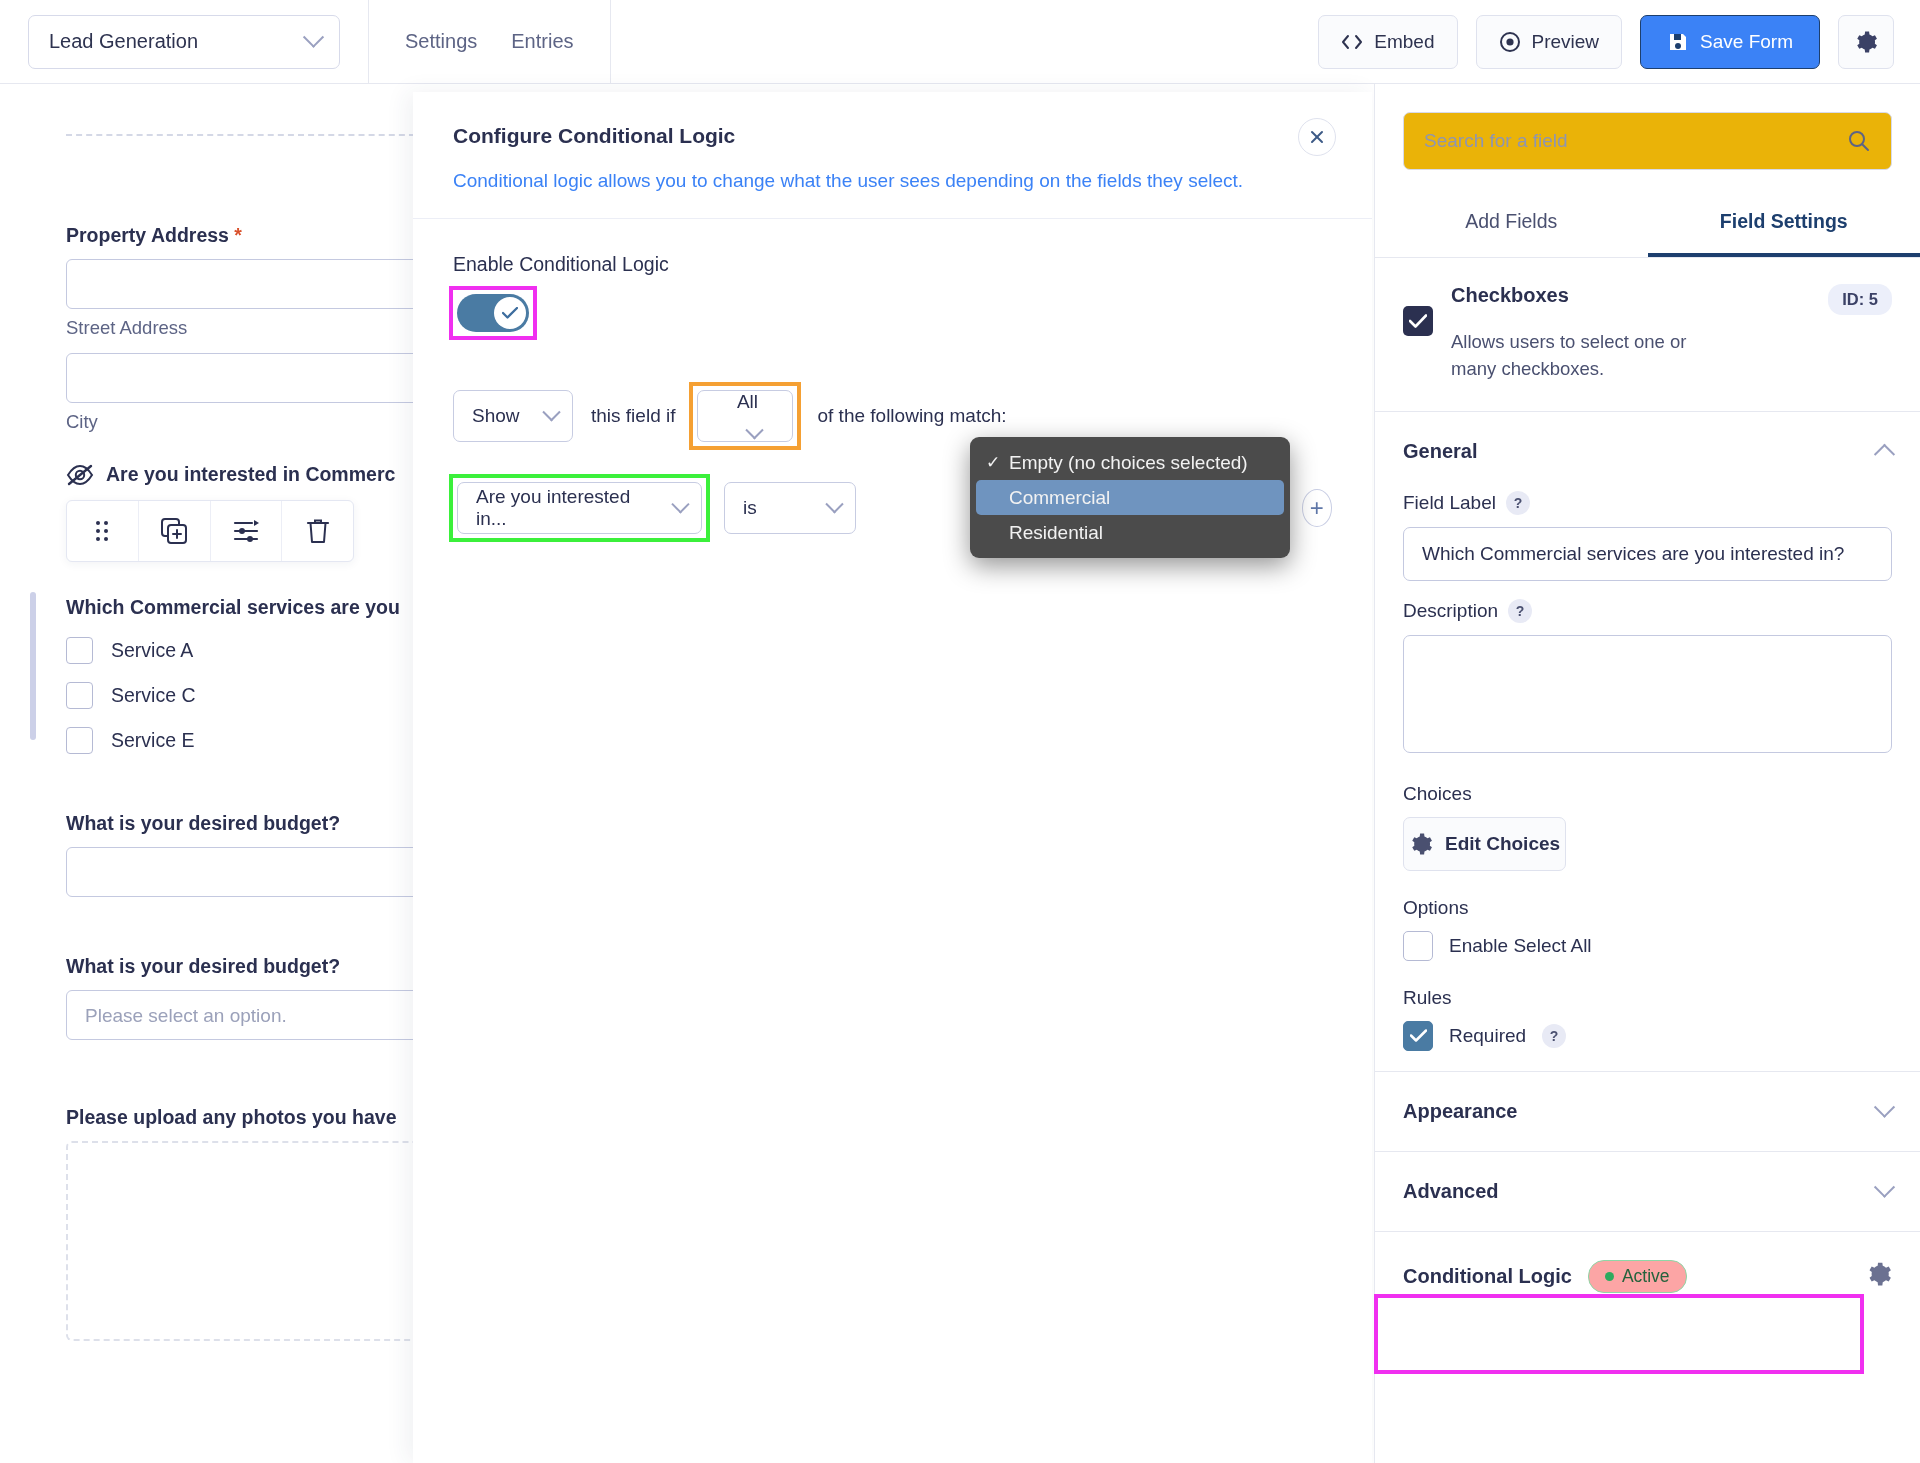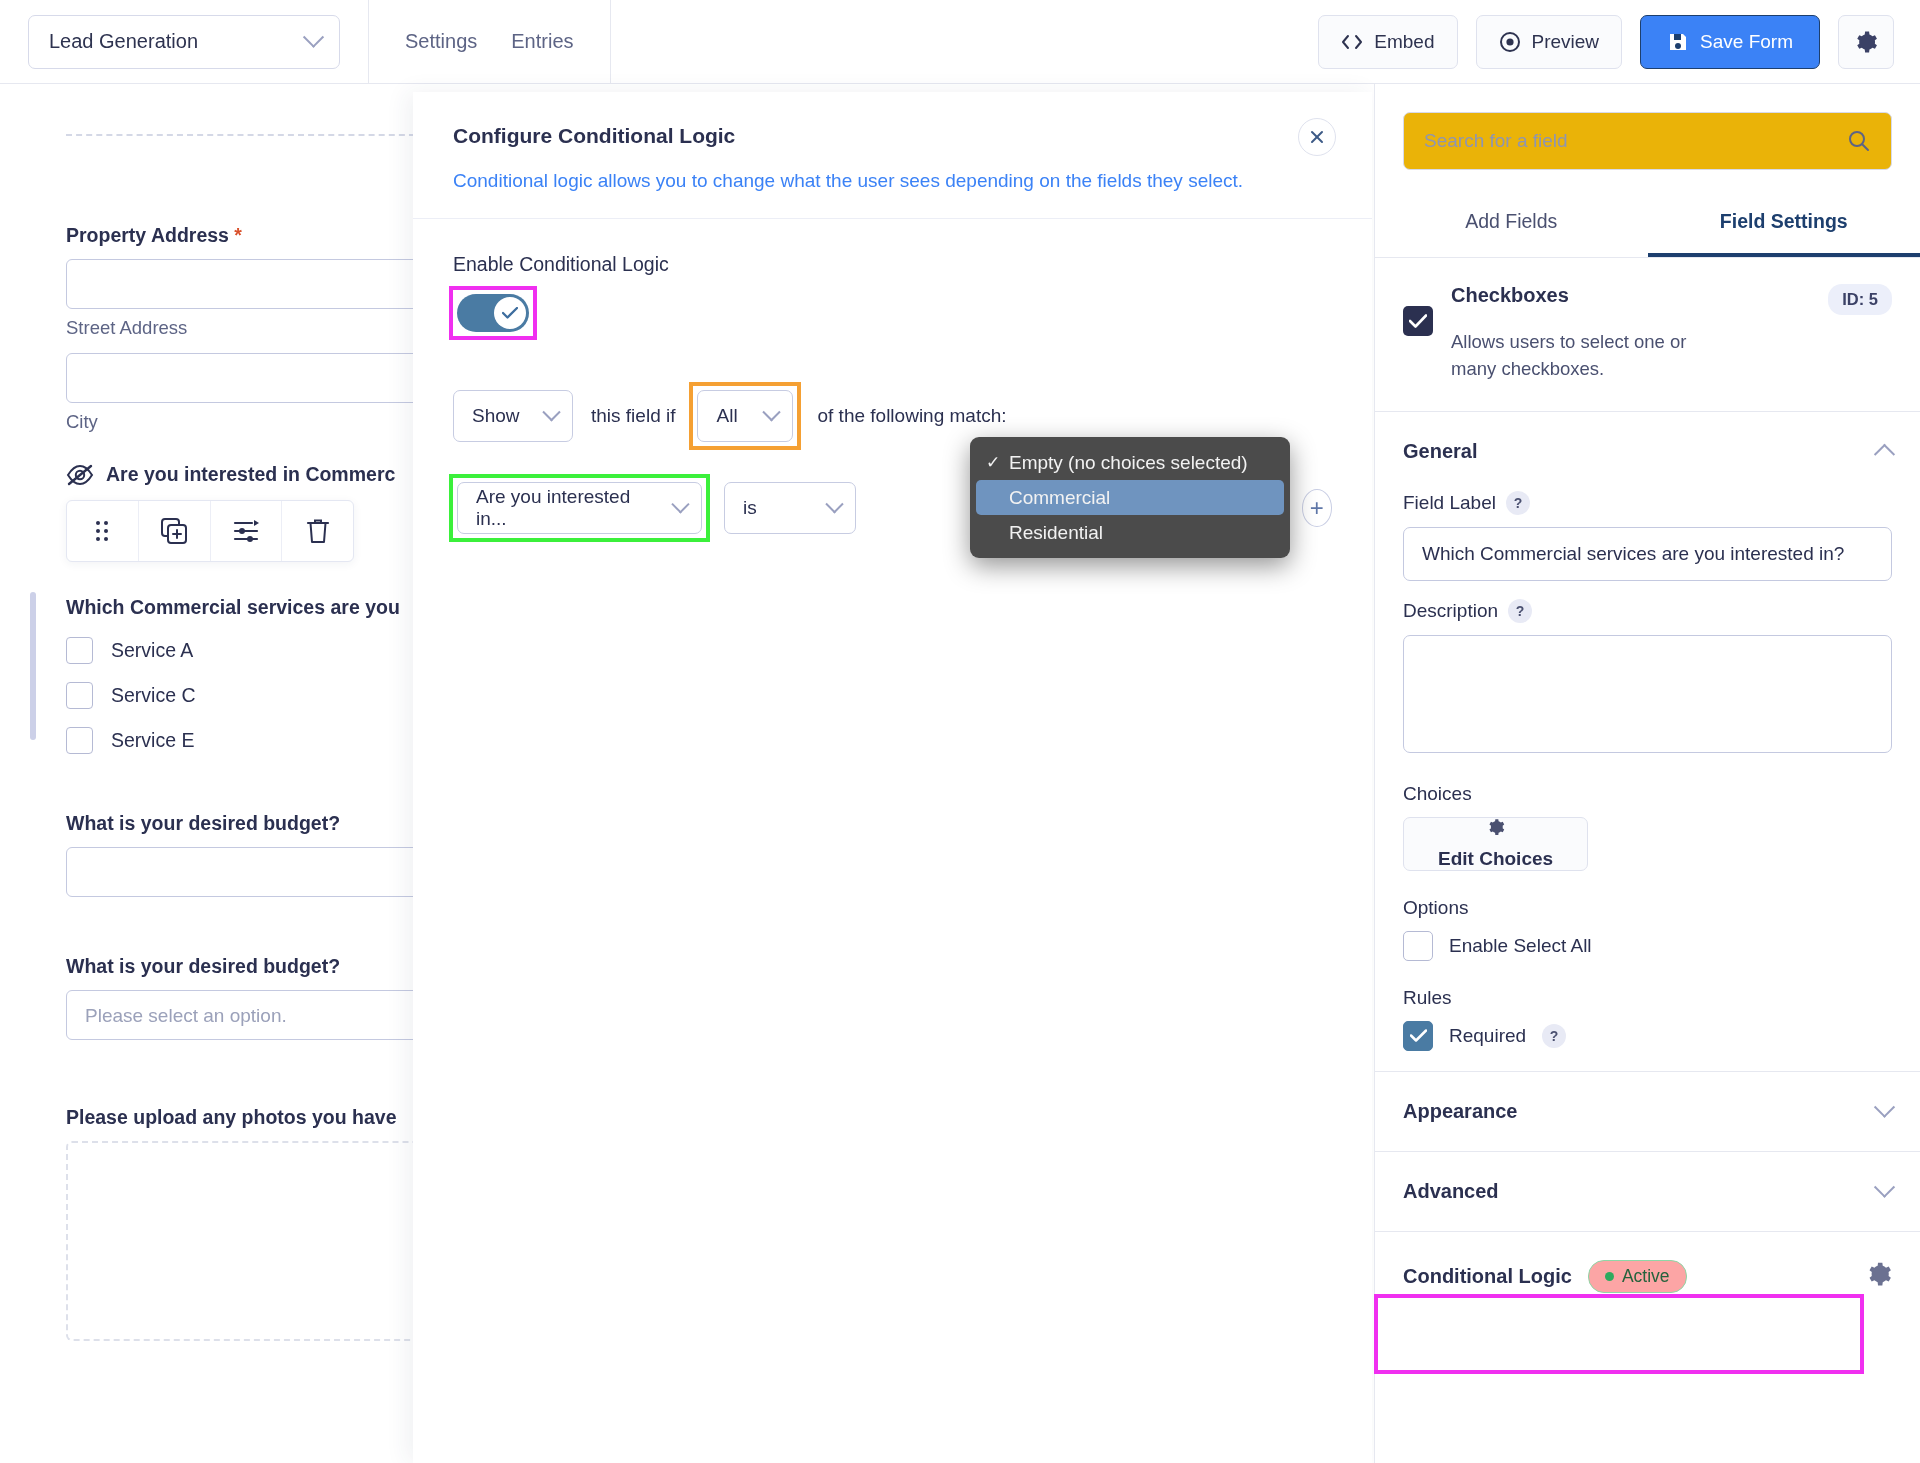--- a/index.html
+++ b/index.html
@@ -177,22 +177,22 @@
            font-size: 14px; font-weight: 700; display:flex; align-items:center; justify-content:center; }
   .txtinput { width: 100%; height: 54px; border: 1px solid #c4c9e0; border-radius: 7px;
               background: #fff; font-size: 19px; color: #2b3050; padding: 0 18px;
               font-family: "Liberation Sans", sans-serif; outline: none; }
   .txtarea { width: 100%; height: 118px; border: 1px solid #c4c9e0; border-radius: 7px;
              background: #fff; resize: none; font-family: "Liberation Sans", sans-serif;
              font-size: 19px; padding: 12px 16px; outline: none; }
   .grp-lbl { font-size: 19px; color: #2b3050; margin: 26px 0 12px 0; }
   .edit-choices {
     height: 54px; border: 1px solid #dfe2ee; border-radius: 7px; background: #fafbfd;
-    display: inline-flex; align-items: center; gap: 12px; padding: 0 34px;
-    font-size: 19px; font-weight: 700; color: #2b3050; cursor: pointer; flex-direction: column;
+    display: inline-flex; align-items: center; gap: 12px; padding: 0 5px;
+    font-size: 19px; font-weight: 700; color: #2b3050; cursor: pointer;
   }
   .opt-row { display: flex; align-items: center; gap: 16px; margin-top: 6px; }
   .sq { width: 30px; height: 30px; border: 1.6px solid #b5bad4; border-radius: 5px; background:#fff; }
   .sq.checked { background: #4a7ba3; border-color: #4a7ba3; display:flex; align-items:center; justify-content:center; }
   .opt-txt { font-size: 19px; color: #2b3050; }
   .divline { border-top: 1px solid #e6e8f0; }
 
   .cl-row {
     display: flex; align-items: center; padding: 28px 28px; gap: 16px;
   }
@@ -376,21 +376,21 @@
         </div>
       </div>
 
       <div class="logic-row">
         <div class="sel" style="width:120px;">
           <span>Show</span>
           <span class="chev"></span>
         </div>
         <span class="conj-txt" style="margin:0 18px;">this field if</span>
         <div class="hl-orange" style="padding:4px;">
-          <div class="sel" style="width:96px;">
+          <div class="sel" style="width:96px;flex-direction:column;">
             <span>All</span>
             <span class="chev"></span>
           </div>
         </div>
         <span class="conj-txt" style="margin-left:20px;">of the following match:</span>
       </div>
 
       <div class="cond-row">
         <div class="hl-green" style="padding:4px;">
           <div class="sel" style="width:245px;">

